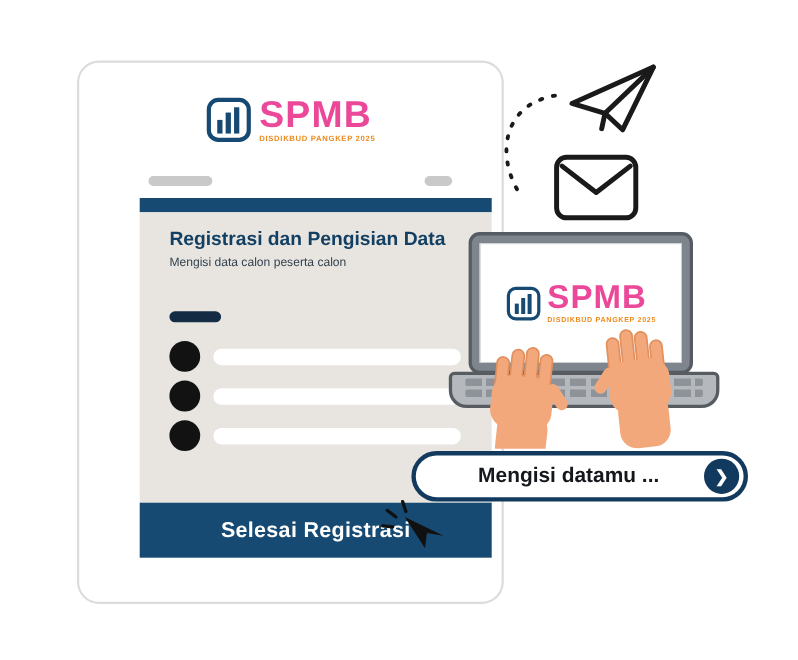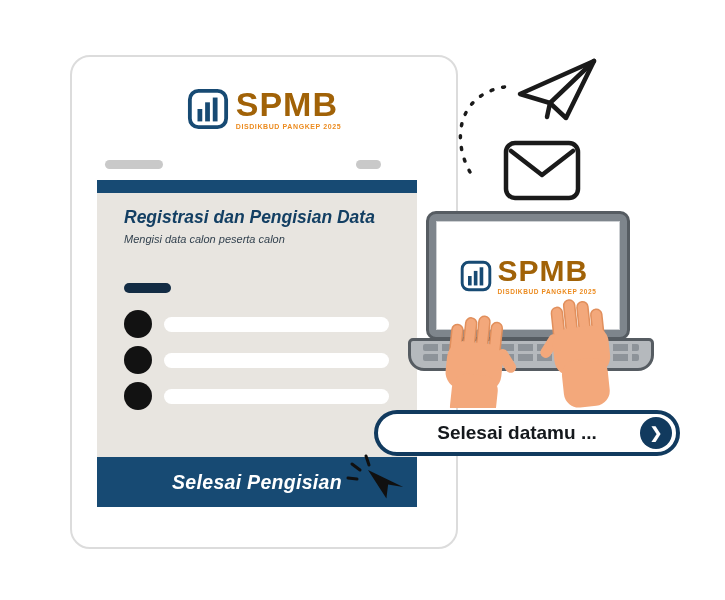--- a/index.html
+++ b/index.html
@@ -5,24 +5,24 @@
   html,body{margin:0;padding:0;background:#fff;}
   .stage{position:relative;width:725px;height:600px;background:#fff;overflow:hidden;
          font-family:"Liberation Sans",sans-serif;}
 
   
   .card{position:absolute;left:70px;top:55px;width:388px;height:494px;background:#fff;
         border:2px solid #dcdcdc;border-radius:20px;box-sizing:border-box;z-index:1;}
   .card-logo{position:absolute;top:30px;left:0;right:0;display:flex;justify-content:center;
              align-items:center;gap:7px;}
   .logo-txt{display:flex;flex-direction:column;}
-  .logo-name{font-size:34px;font-weight:800;color:#a16207;letter-spacing:1px;line-height:1;}
+  .logo-name{font-size:34px;font-weight:800;color:#ec4899;letter-spacing:1px;line-height:1;}
   .logo-tagline{font-size:7px;font-weight:700;color:#ec8b1f;letter-spacing:.6px;margin-top:2px;}
 
-  .mockup{position:absolute;left:25px;top:97px;width:320px;font-style:italic;}
+  .mockup{position:absolute;left:55px;top:97px;width:320px;}
   .mockup-header{height:26px;position:relative;}
   .pill{position:absolute;height:9px;background:#c9c9c9;border-radius:5px;top:6px;}
   .pill-left{left:8px;width:58px;}
   .pill-right{left:259px;width:25px;}
   .navy-bar{height:13px;background:#174a73;}
   .mockup-body{height:264px;background:#e8e5e0;box-sizing:border-box;padding:14px 0 0 27px;}
   .form-title{font-size:17.5px;font-weight:800;color:#133f63;margin:0;line-height:1.2;}
   .form-subtitle{font-size:11px;color:#33424f;margin:5px 0 0;}
   .label-pill{display:block;width:47px;height:10px;background:#132c44;border-radius:5px;margin-top:38px;}
   .field-row{display:flex;align-items:center;gap:12px;height:28px;margin-top:8px;}
@@ -100,21 +100,21 @@
           <span class="bullet"></span>
           <span class="field-bar"></span>
         </div>
         <div class="field-row">
           <span class="bullet"></span>
           <span class="field-bar"></span>
         </div>
       </div>
 
       <div class="mockup-footer">
-        <span class="footer-label">Selesai Pengisian</span>
+        <span class="footer-label">Selesai Registrasi</span>
       </div>
     </div>
   </div>
 
   <svg class="svg-abs curve-svg" width="80" height="110" viewBox="0 0 80 110">
     <path d="M32,100 C12,64 22,18 74,14" fill="none" stroke="#1a1a1a" stroke-width="3.5" stroke-dasharray="2 10" stroke-linecap="round"></path>
   </svg>
 
   <svg class="svg-abs plane-svg" width="86" height="68" viewBox="0 0 86 68">
     <path d="M6,38 L80,5 L52,62 L36,47 Z" fill="#fff" stroke="#1a1a1a" stroke-width="4.5" stroke-linejoin="round"></path>
@@ -160,21 +160,21 @@
       <rect x="13" y="2" width="11" height="36" rx="5.5" fill="#f3a87b" stroke="#e18f5c" stroke-width="1.5"></rect>
       <rect x="26" y="5" width="11" height="34" rx="5.5" fill="#f3a87b" stroke="#e18f5c" stroke-width="1.5"></rect>
       <rect x="39" y="14" width="11" height="30" rx="5.5" fill="#f3a87b" stroke="#e18f5c" stroke-width="1.5"></rect>
       <rect x="-6" y="34" width="11" height="26" rx="5.5" fill="#f3a87b" transform="rotate(38 -1 40)"></rect>
       <rect x="-2" y="30" width="56" height="48" rx="17" fill="#f3a87b"></rect>
       <rect x="4" y="62" width="46" height="48" rx="15" fill="#f3a87b"></rect>
     </g>
   </svg>
 
   <div class="banner">
-    <span class="banner-text">Selesai datamu ...</span>
+    <span class="banner-text">Mengisi datamu ...</span>
     <span class="banner-chev">
       <span>❯</span>
     </span>
   </div>
 
   <svg class="svg-abs cursor-svg" width="72" height="72" viewBox="0 0 72 72">
     <path d="M20,4 L23,13" stroke="#101010" stroke-width="3" stroke-linecap="round"></path>
     <path d="M6,12 L14,18" stroke="#101010" stroke-width="3" stroke-linecap="round"></path>
     <path d="M2,26 L11,27" stroke="#101010" stroke-width="3" stroke-linecap="round"></path>
     <path d="M22,18 L33,50 L38,37 L52,43 Z" fill="#101010" transform="rotate(-14 22 18)"></path>

